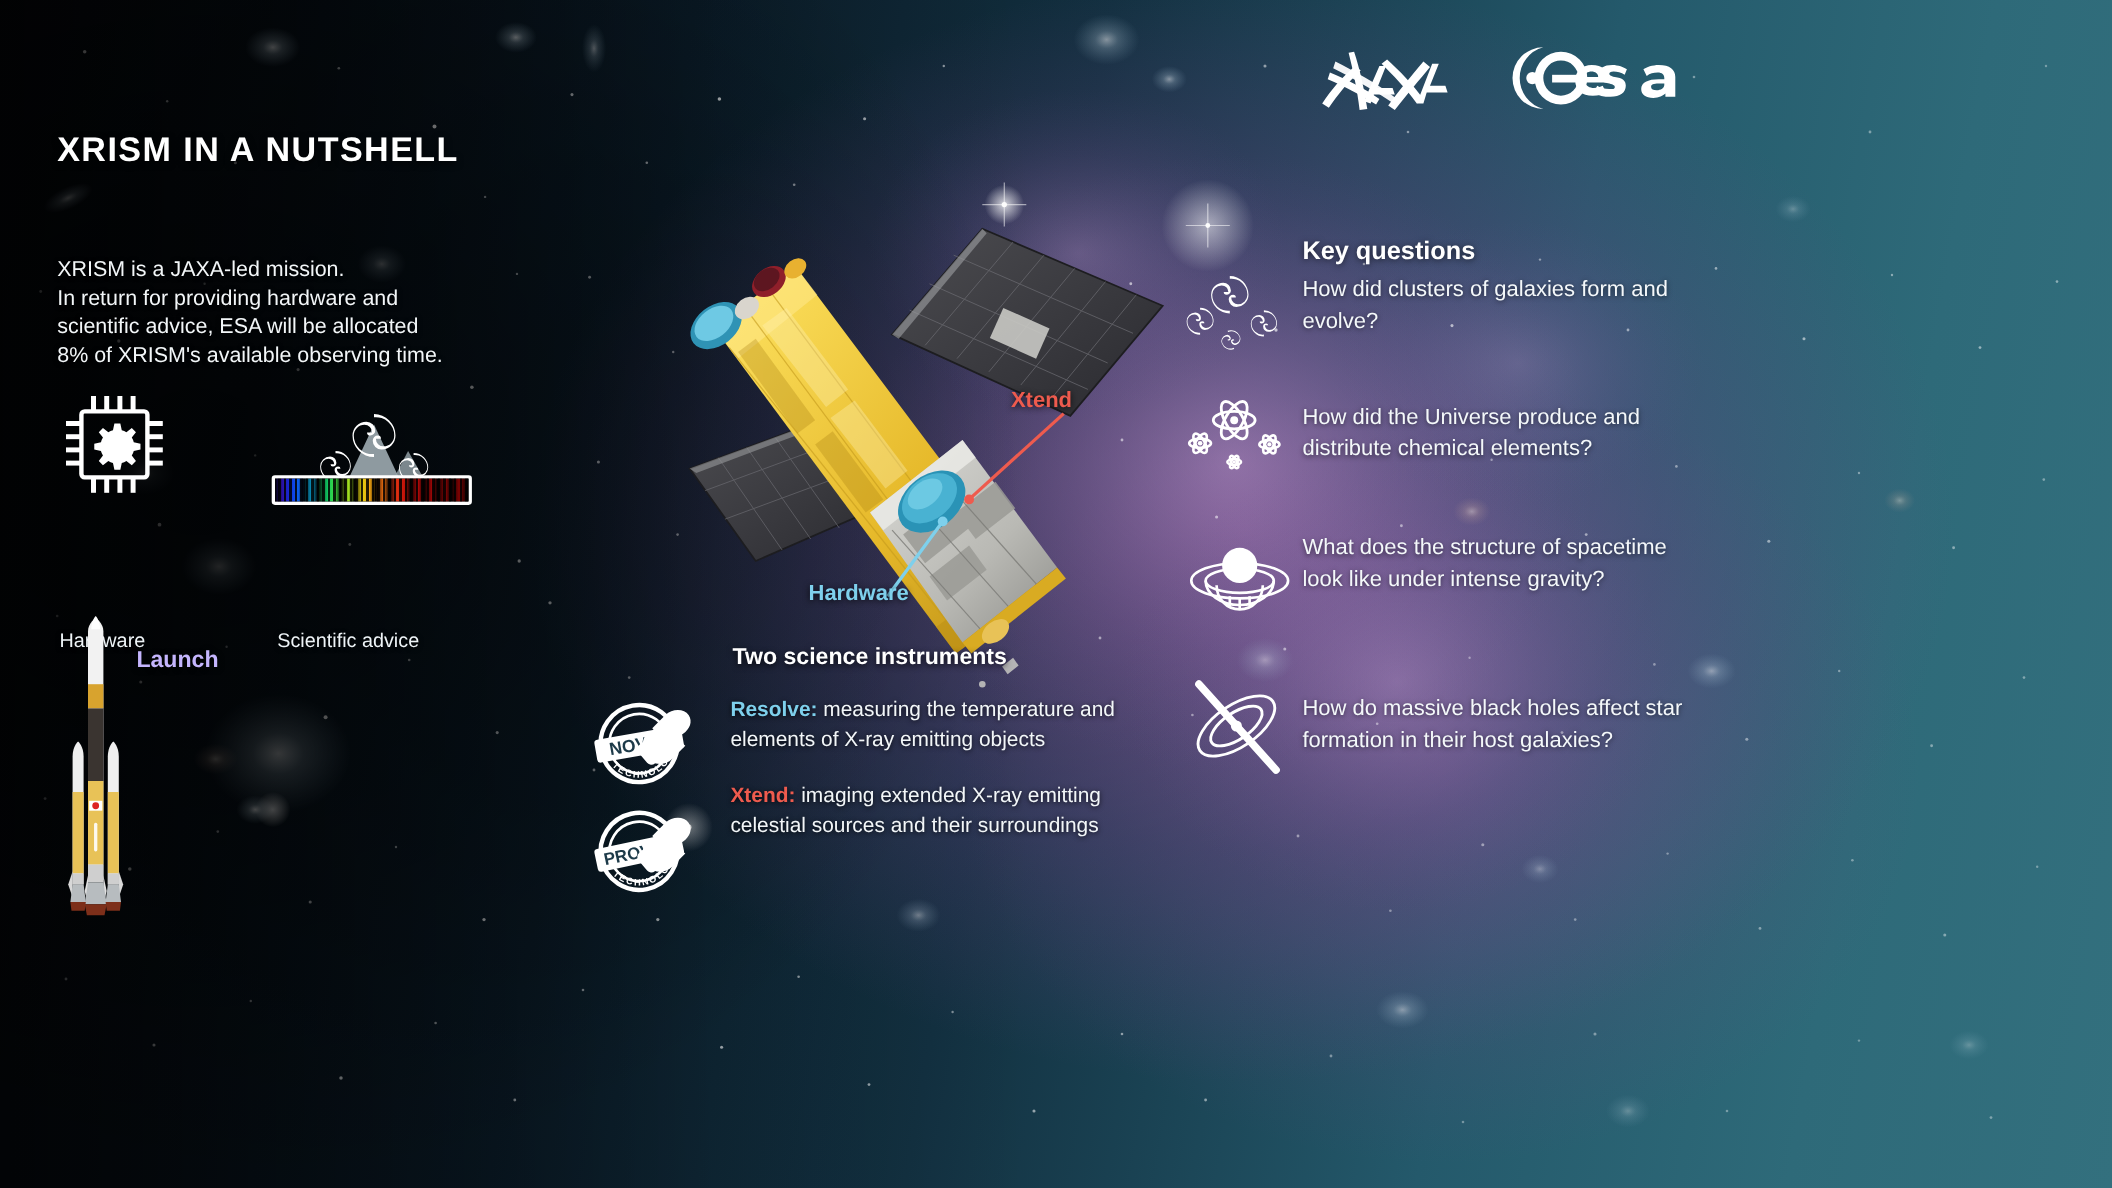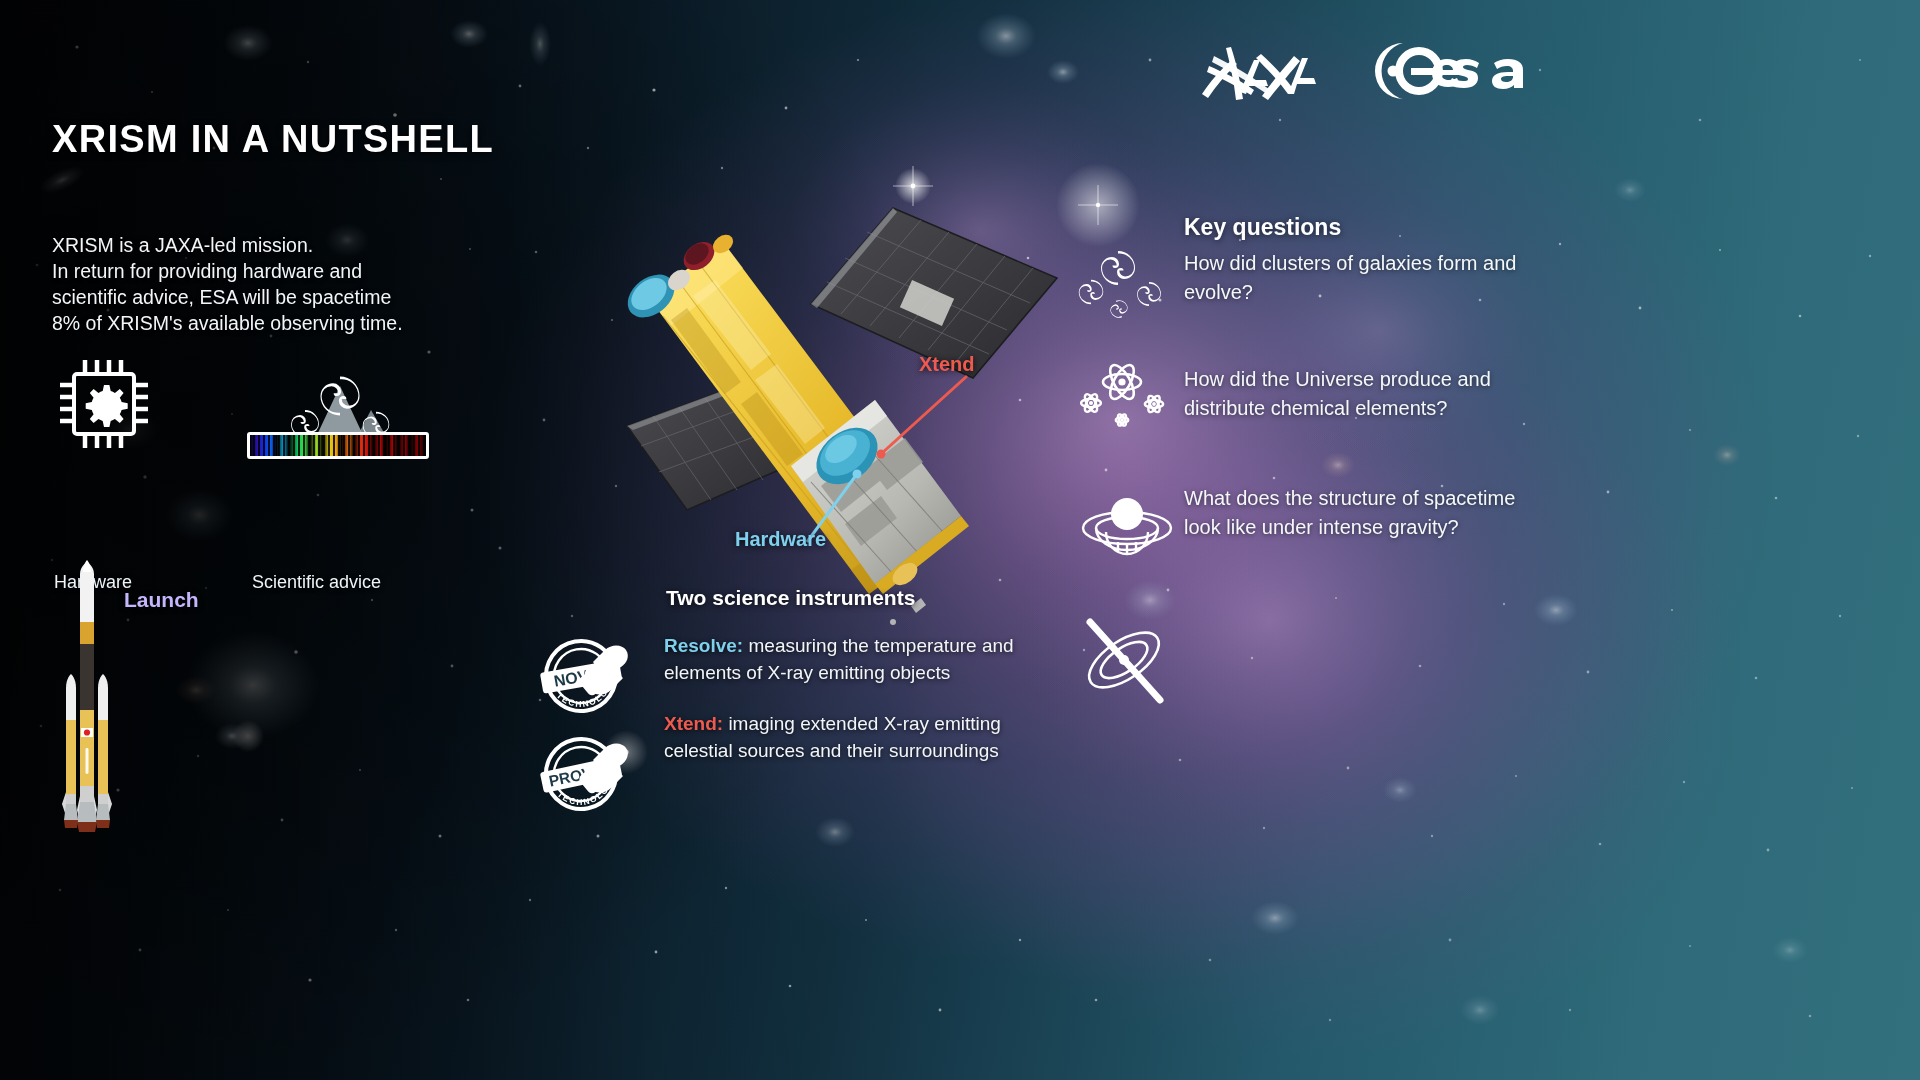--- a/index.html
+++ b/index.html
@@ -28,21 +28,21 @@
     position:absolute; inset:0;
     background:
       radial-gradient(ellipse 1000px 900px at 180px 420px, rgba(0,0,0,0.55) 0%, rgba(0,0,0,0.25) 45%, rgba(0,0,0,0) 75%),
       linear-gradient(to right, rgba(0,0,0,0.72) 0%, rgba(0,0,0,0.42) 16%, rgba(0,0,0,0.06) 34%, rgba(0,0,0,0) 50%);
   }
   .stars, .stars2, .stars3 { position:absolute; inset:0; }
 
   
   .title {
     position:absolute; left:52px; top:118px;
-    font-size:38px; font-weight:bold; letter-spacing:1.3px;
+    font-size:31px; font-weight:bold; letter-spacing:1.3px;
     color:#ffffff; text-shadow:0 2px 7px rgba(0,0,0,0.85);
   }
   .intro {
     position:absolute; left:52px; top:232px; width:400px;
     font-size:19.5px; line-height:26px; color:#f2f6f8;
     text-shadow:0 1px 5px rgba(0,0,0,0.9);
   }
   .icon-label {
     position:absolute; font-size:18px; color:#eef4f7;
     text-shadow:0 1px 5px rgba(0,0,0,0.9); white-space:nowrap;
@@ -301,21 +301,21 @@
       <path d="M104 21 c-3-2-8-4-13-4-8 0-13 3-13 9 0 5 4 7 10 8 4 1 5 2 5 3 0 2-2 2-5 2 -4 0-8-1-11-3 l-3 6 c4 3 9 4 15 4 9 0 14-4 14-10 0-5-3-7-10-8 -4-1-5-2-5-3 0-1 1-2 4-2 3 0 7 1 10 3 z"></path>
       <path d="M133 17 c-6 0-11 2-14 4 l3 6 c3-2 6-3 10-3 4 0 6 2 6 5 v1 h-5 c-10 0-16 3-16 9 0 5 4 8 11 8 5 0 9-2 11-4 v3 h9 V28 c0-7-5-11-15-11 z M138 35 c0 3-3 5-7 5 -3 0-5-1-5-3 0-2 2-3 7-3 h5 z"></path>
     </g>
   </svg>
 
   <div class="title">XRISM IN A NUTSHELL</div>
 
   <div class="intro">
     <div>XRISM is a JAXA-led mission.</div>
     <div>In return for providing hardware and</div>
-    <div>scientific advice, ESA will be spacetime</div>
+    <div>scientific advice, ESA will be allocated</div>
     <div>8% of XRISM's available observing time.</div>
   </div>
 
   <svg style="position:absolute;left:52px;top:352px" width="104" height="104" viewBox="0 0 104 104">
     <g fill="none" stroke="#ffffff" stroke-width="4">
       <rect x="22" y="22" width="60" height="60" rx="3"></rect>
       <g stroke-width="4.5">
         <line x1="33" y1="22" x2="33" y2="8"></line>
           <line x1="45" y1="22" x2="45" y2="8"></line>
         <line x1="57" y1="22" x2="57" y2="8"></line>
@@ -679,14 +679,15 @@
   <svg style="position:absolute;left:1072px;top:610px" width="104" height="100" viewBox="0 0 104 100">
     <g stroke="#ffffff" fill="none" stroke-width="2.6">
       <ellipse cx="52" cy="50" rx="40" ry="19" transform="rotate(-34 52 50)"></ellipse>
       <ellipse cx="52" cy="50" rx="27" ry="12" transform="rotate(-34 52 50)"></ellipse>
     </g>
     <g stroke="#ffffff" stroke-width="7" stroke-linecap="round">
       <line x1="18" y1="12" x2="88" y2="90"></line>
     </g>
     <circle cx="52" cy="50" r="5" fill="#ffffff"></circle>
   </svg>
+  <div class="kq-text" style="top:630px">How do massive black holes affect star formation in their host galaxies?</div>
 
 </div>
 
 </body></html>

